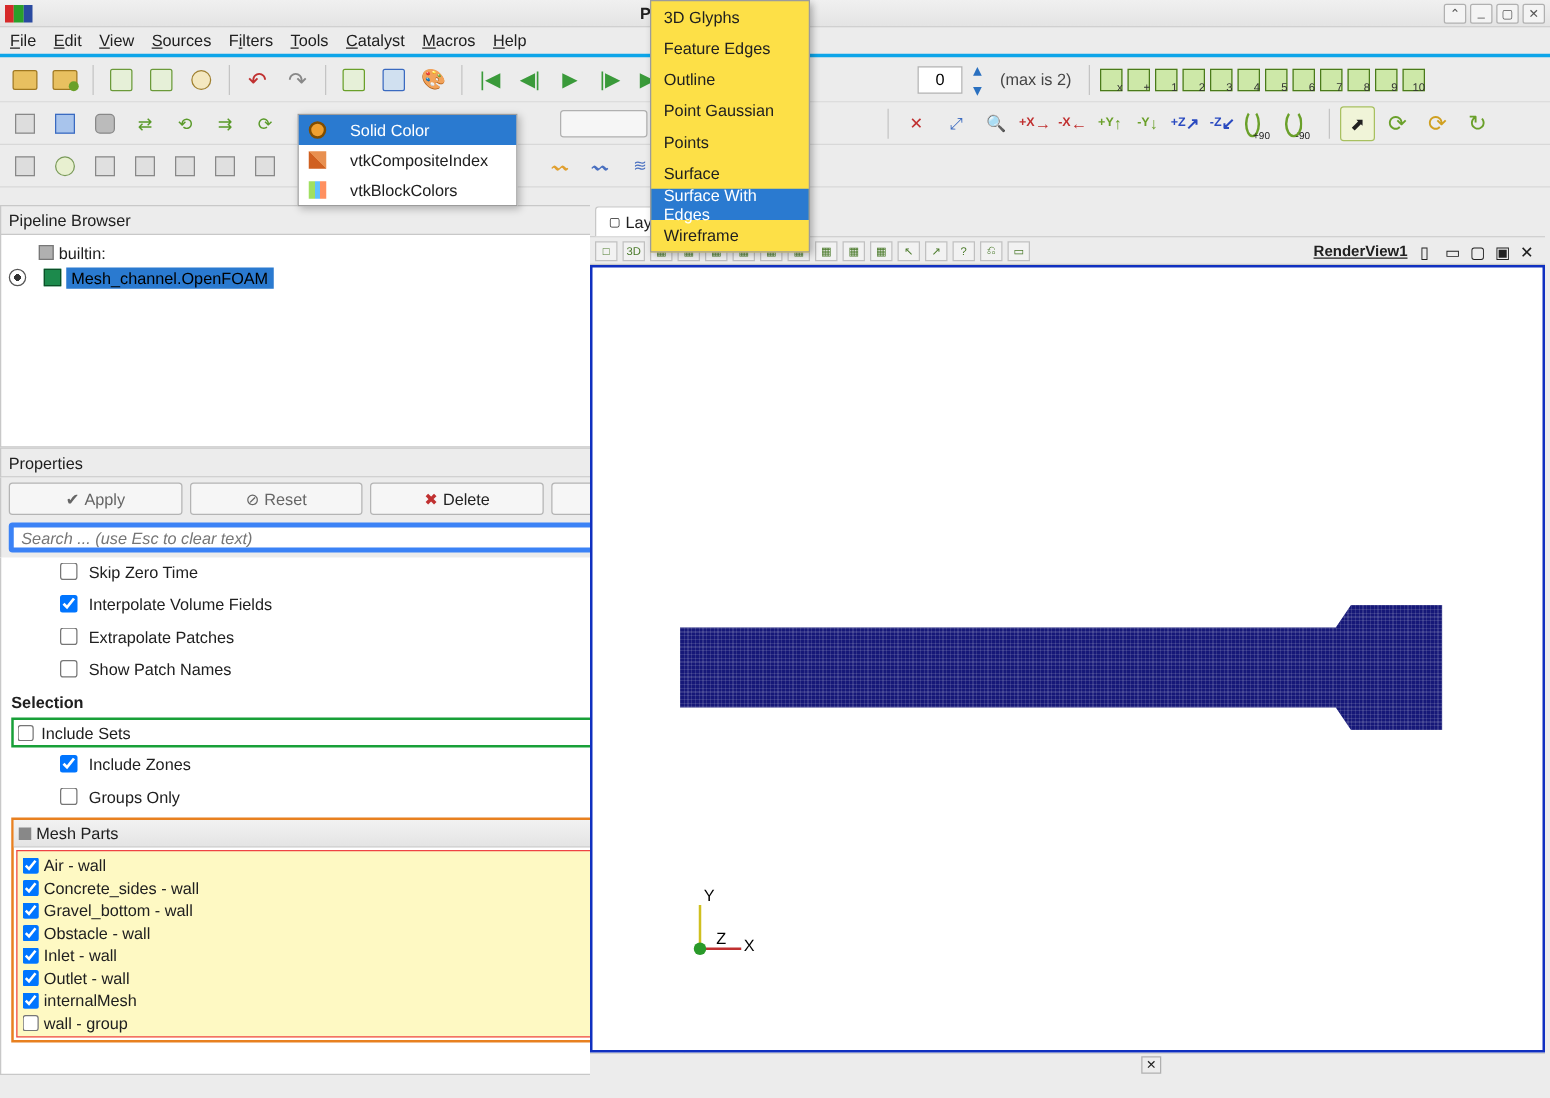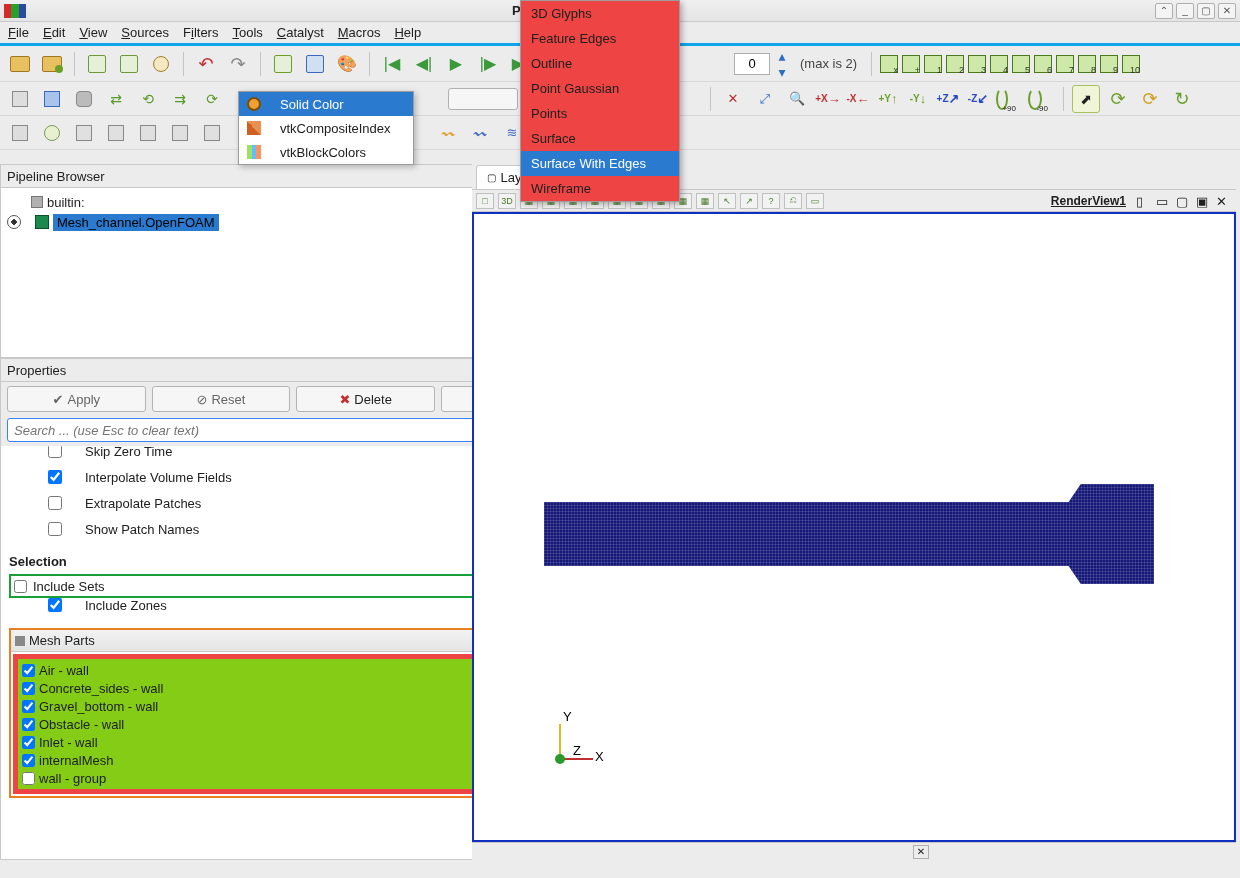--- a/index.html
+++ b/index.html
@@ -37,21 +37,21 @@
 
 .color-combo { position:absolute; left:238px; top:91px; width:176px; background:#fff; border:1px solid #9c9c9c; box-shadow:2px 2px 6px rgba(0,0,0,.25); z-index:50;}
 .color-combo .opt { height:24px; display:flex; align-items:center; padding:0 8px; gap:19px; }
 .color-combo .opt.sel { background:#2a7ad0; color:#fff; }
 .opt-dot { width:14px;height:14px;border-radius:50%; }
 .opt-dot.orange{ border:2px solid #804d00; background:#f0a030;}
 .opt-cube { width:14px;height:14px; background:linear-gradient(45deg,#d06020 50%,#e89050 50%); }
 .opt-blk { width:14px;height:14px; background:linear-gradient(to right,#a0e060 33%,#60c0ff 33% 66%,#ff9060 66%);}
 
 
-.repr-menu { position:absolute; left:520px; top:0; width:160px; background:#ef4444; border:1px solid #9c9c9c; box-shadow:2px 2px 6px rgba(0,0,0,.3); z-index:60;}
+.repr-menu { position:absolute; left:520px; top:0; width:128px; background:#fde047; border:1px solid #9c9c9c; box-shadow:2px 2px 6px rgba(0,0,0,.3); z-index:60;}
 .repr-menu .ropt { height:25px; display:flex; align-items:center; padding:0 10px;}
 .repr-menu .ropt.sel { background:#2a7ad0; color:#fff; }
 
 
 .left-col { position:absolute; left:0; top:164px; width:548px; bottom:18px; display:flex; flex-direction:column; }
 .panel-title { height:24px; background:#ececec; border:1px solid #c8c8c8; display:flex; align-items:center; padding:0 6px; font-size:12px;}
 .panel-title .ptspace{flex:1;}
 .panel-title .pclose{ width:14px;height:14px;border:1px solid #999; font-size:9px; display:flex;align-items:center;justify-content:center; margin-left:2px;}
 
 .pipeline-body { height:170px; background:#fff; border:1px solid #c8c8c8; border-top:none; padding:4px 6px; font-size:12px;}
@@ -59,35 +59,35 @@
 .pipe-eye { width:14px;height:14px; border:1px solid #555; border-radius:50%; background:radial-gradient(circle,#333 30%, transparent 31%);}
 .pipe-box { width:14px;height:14px; background:#1c8a4c; border:1px solid #0b5028;}
 .pipe-gray { width:12px;height:12px; background:#b0b0b0; border:1px solid #777;}
 .pipe-sel { background:#2a7ad0; color:#000000; padding:1px 4px;}
 
 .prop-buttons { height:34px; display:flex; gap:6px; padding:4px 6px; background:#ececec; border-left:1px solid #c8c8c8;border-right:1px solid #c8c8c8;}
 .pbtn { flex:1; border:1px solid #b4b4b4; border-radius:3px; background:#f6f6f6; display:flex; align-items:center; justify-content:center; gap:4px; color:#666;}
 .pbtn.del { color:#222;}
 .pbtn .glyph{ font-size:13px;}
 .search-row { height:30px; display:flex; gap:4px; padding:2px 6px 4px 6px; background:#ececec; border-left:1px solid #c8c8c8;border-right:1px solid #c8c8c8;}
-.search-row input { flex:1; border:1px solid #3b82f6; border-radius:3px; padding:2px 6px; background:#fff; font-style:italic; color:#888;}
+.search-row input { flex:1; border:4px solid #3b82f6; border-radius:3px; padding:2px 6px; background:#fff; font-style:italic; color:#888;}
 .gear { width:24px;height:24px;border:1px solid #b4b4b4;border-radius:3px;background:#f6f6f6;display:flex;align-items:center;justify-content:center;}
 
 .prop-body { flex:1; background:#fff; border:1px solid #c8c8c8; border-top:none; overflow:hidden; position:relative;}
 .prop-list { padding:4px 8px; font-size:12px;}
-.chk-row { display:flex; align-items:flex-start; height:26px; gap:23px;padding-left:39px;}
+.chk-row { display:flex; align-items:center; height:26px; gap:9px;padding-left:39px;}
 .chk-row input[type=checkbox]{ width:14px;height:14px; }
 .sect-head { font-weight:bold; height:26px; display:flex; align-items:center;}
 .include-sets { border:2px solid #18a038; padding:0 3px; height:24px; display:flex; align-items:center; gap:6px;}
 .mesh-parts-box { border:2px solid #e88020; margin-top:4px;}
 .mesh-head { height:22px; background:linear-gradient(#f2f2f2,#e4e4e4); border-bottom:1px solid #c8c8c8; display:flex; align-items:center; padding:0 4px; gap:4px; font-size:12px;}
 .mesh-head .tri{ width:10px;height:10px;background:#888;}
 .mesh-head .spc{flex:1;}
 .mesh-head .cir{ width:12px;height:12px;border:1px solid #666;border-radius:50%;}
-.mesh-list { background:#84cc16; border:5px solid #ef4444; margin:2px; padding:2px 4px;}
+.mesh-list { background:#fef9c3; border:1px solid #ef4444; margin:2px; padding:2px 4px;}
 .mesh-list .mrow{ display:flex; align-items:center; height:18px; gap:4px; font-size:12px;}
 .mesh-list input{ width:13px;height:13px;}
 
 
 .right-area { position:absolute; left:472px; top:164px; right:4px; bottom:18px; display:flex; flex-direction:column;}
 .tab-row { height:26px; display:flex; align-items:flex-end; border-bottom:1px solid #c8c8c8; background:#ececec; padding-left:4px;}
 .tab { height:24px; border:1px solid #c8c8c8; border-bottom:none; background:#fff; padding:0 10px; display:flex; align-items:center; gap:4px; border-radius:3px 3px 0 0; font-size:12px;}
 .mini-toolbar { height:22px; background:#ececec; border-bottom:1px solid #c8c8c8; display:flex; align-items:center; padding:0 4px; gap:4px;}
 .mini-toolbar .spc{flex:1;}
 .rview-label{ font-weight:bold; text-decoration:underline; margin-right:6px; font-size:12px;}
@@ -444,20 +444,24 @@
         </div>
       <div class="sect-head">Selection</div>
       <div class="include-sets">
           <input type="checkbox" style="">
           <span>Include Sets</span>
         </div>
       <div class="chk-row">
           <input type="checkbox" checked="" style="">
           <span>Include Zones</span>
         </div>
+      <div class="chk-row">
+          <input type="checkbox" style="">
+          <span>Groups Only</span>
+        </div>
       <div class="mesh-parts-box">
         <div class="mesh-head">
           <div class="tri"></div>
           <span>Mesh Parts</span>
           <div class="spc"></div>
           <div class="cir"></div>
         </div>
         <div class="mesh-list" id="mesh-list">
             <div class="mrow">
               <input type="checkbox" checked="" style="">
@@ -471,20 +475,24 @@
               <input type="checkbox" checked="" style="">
               <span>Gravel_bottom - wall</span>
             </div>
             <div class="mrow">
               <input type="checkbox" checked="" style="">
               <span>Obstacle - wall</span>
             </div>
             <div class="mrow">
               <input type="checkbox" checked="" style="">
               <span>Inlet - wall</span>
+            </div>
+            <div class="mrow">
+              <input type="checkbox" checked="" style="">
+              <span>Outlet - wall</span>
             </div>
             <div class="mrow">
               <input type="checkbox" checked="" style="">
               <span>internalMesh</span>
             </div>
             <div class="mrow">
               <input type="checkbox" style="">
               <span>wall - group</span>
             </div>
           </div>

